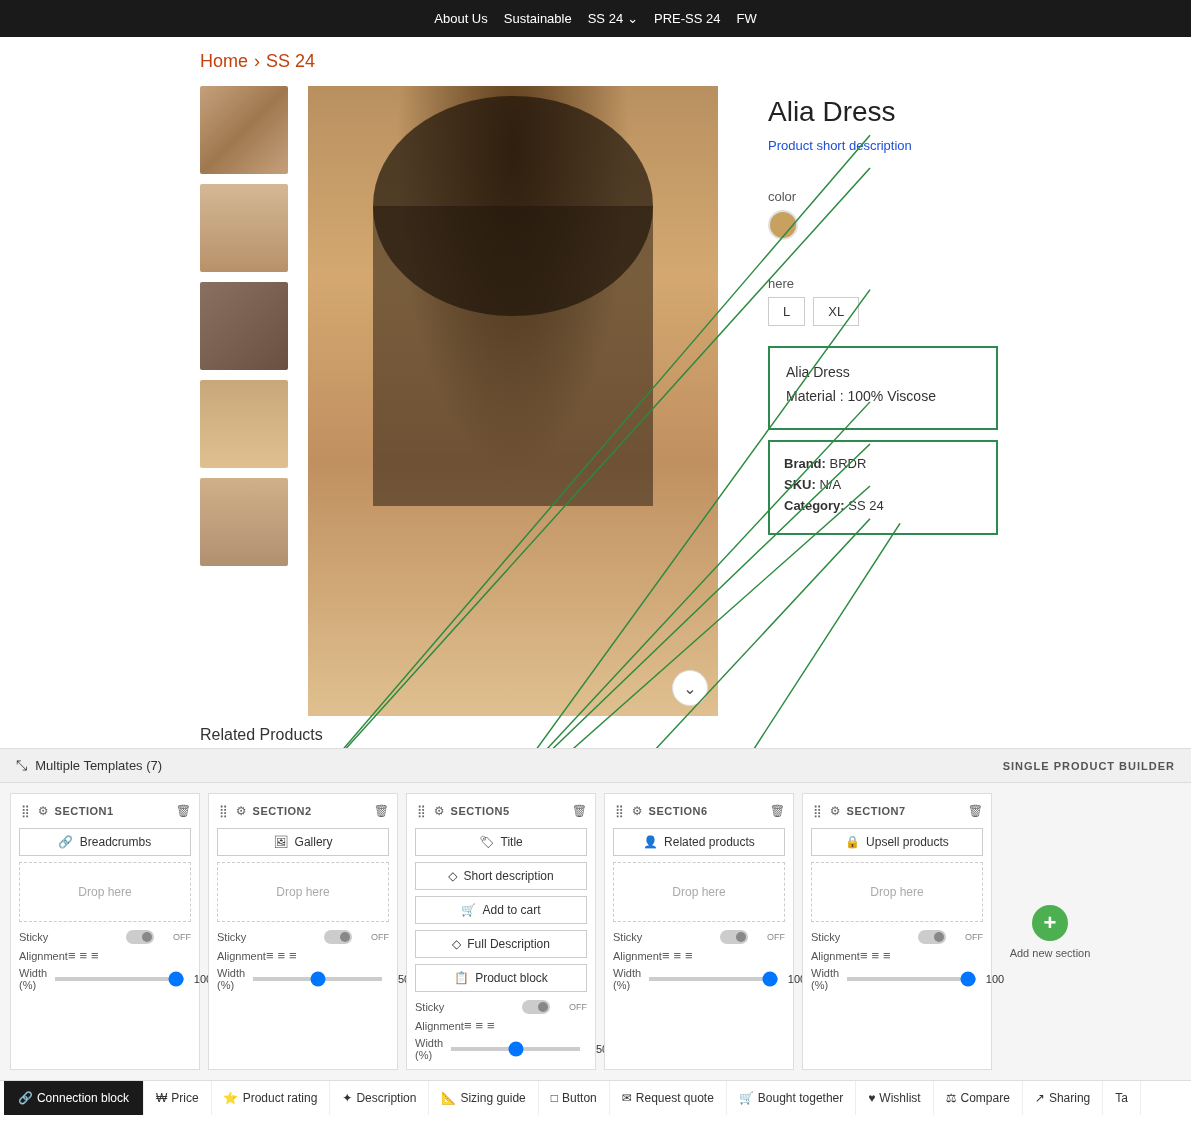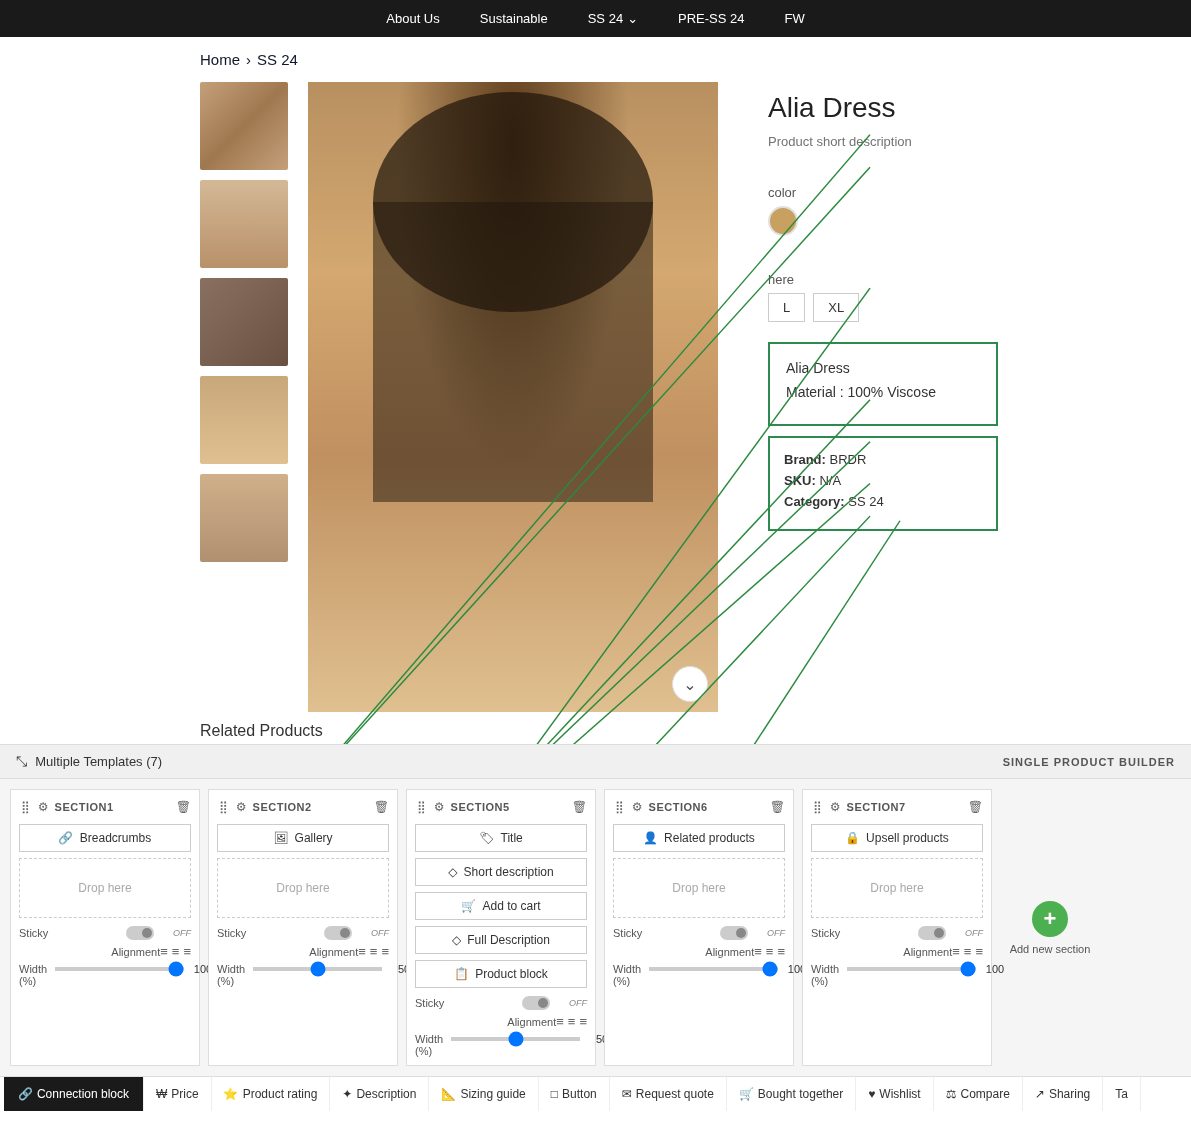--- a/index.html
+++ b/index.html
@@ -5,37 +5,37 @@
     * { box-sizing: border-box; margin: 0; padding: 0; }
     body { font-family: Arial, sans-serif; font-size: 14px; background: #fff; overflow-x: hidden; }
 
     
     .top-nav {
       background: #1a1a1a;
       color: #fff;
       display: flex;
       justify-content: center;
       align-items: center;
-      gap: 40px;
+      gap: 16px;
       height: 37px;
       font-size: 13px;
     }
     .top-nav a {
       color: #fff;
       text-decoration: none;
       display: flex;
       align-items: center;
       gap: 4px;
     }
 
     
     .breadcrumb {
       padding: 14px 0 14px 200px;
-      font-size: 15px;
-      color: #0f172a;
+      font-size: 18px;
+      color: #c2410c;
       display: flex;
       align-items: center;
       gap: 6px;
     }
 
     
     .product-area {
       display: flex;
       padding: 0 0 0 200px;
       gap: 20px;
@@ -93,21 +93,21 @@
       max-width: 300px;
     }
     .product-title {
       font-size: 28px;
       font-weight: normal;
       margin-bottom: 10px;
       color: #222;
     }
     .product-short-desc {
       font-size: 13px;
-      color: #737373;
+      color: #1d4ed8;
       margin-bottom: 0;
     }
     .product-attr-label {
       font-size: 13px;
       color: #555;
       margin-bottom: 6px;
       margin-top: 36px;
     }
     .color-swatch {
       width: 30px;
@@ -286,21 +286,20 @@
       justify-content: space-between;
       font-size: 11px;
       color: #555;
       margin-top: 8px;
       margin-bottom: 4px;
     }
     .toggle-off {
       display: flex;
       align-items: center;
       gap: 19px;
-      font-style: italic;
     }
     .toggle-pill {
       width: 28px;
       height: 14px;
       background: #ccc;
       border-radius: 7px;
       position: relative;
     }
     .toggle-pill::after {
       content: '';
@@ -310,40 +309,40 @@
       width: 10px;
       height: 10px;
       background: #888;
       border-radius: 50%;
     }
     .toggle-label { font-size: 9px; color: #888; }
 
     .align-row {
       display: flex;
       align-items: center;
-      justify-content: flex-end;
+      justify-content: flex-start;
       font-size: 11px;
       color: #555;
       margin-bottom: 4px;
     }
     .align-btns {
       display: flex;
       gap: 4px;
     }
     .align-btn {
       background: none;
       border: none;
       cursor: pointer;
       color: #666;
       font-size: 13px;
     }
 
     .width-row {
       display: flex;
-      align-items: flex-start;
+      align-items: center;
       justify-content: space-between;
       font-size: 11px;
       color: #555;
     }
     .width-slider-wrap {
       display: flex;
       align-items: center;
       gap: 4px;
       flex: 1;
       margin-left: 8px;

